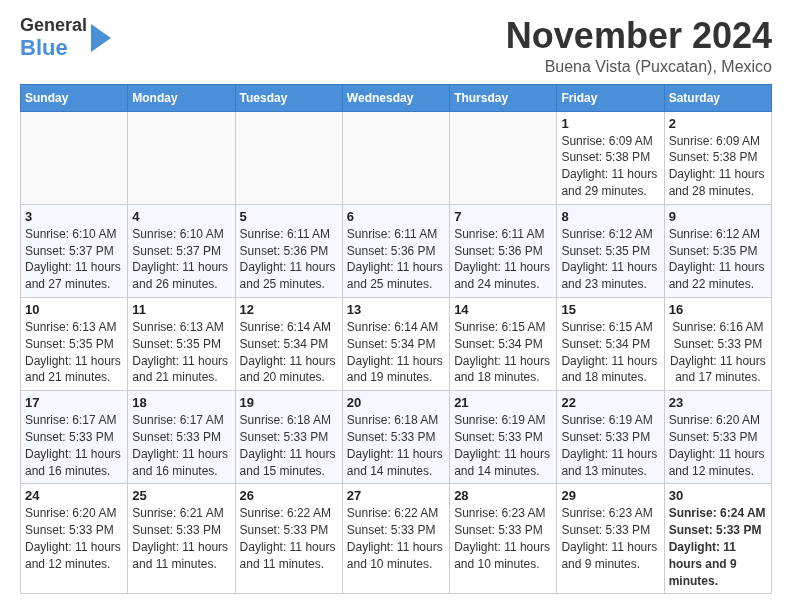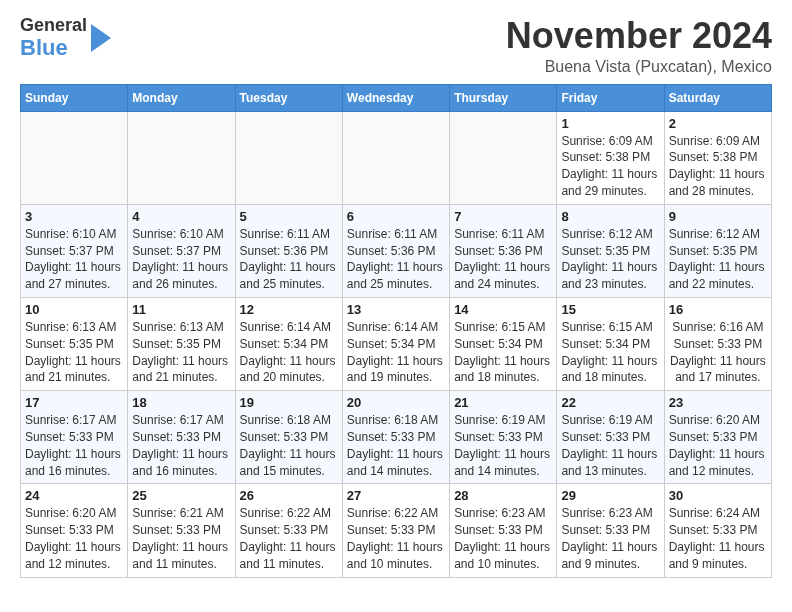--- a/index.html
+++ b/index.html
@@ -319,20 +319,20 @@
 Daylight: 11 hours and 10 minutes.</div>
           </td>
           <td>
             <span class="day-number">29</span>
             <div class="day-info" style="white-space: pre-line;">Sunrise: 6:23 AM
 Sunset: 5:33 PM
 Daylight: 11 hours and 9 minutes.</div>
           </td>
           <td>
             <span class="day-number">30</span>
-            <div class="day-info" style="white-space: pre-line;">Sunrise: 6:24 AM
+            <div class="day-info" style="white-space: pre-line; font-weight: bold;">Sunrise: 6:24 AM
 Sunset: 5:33 PM
 Daylight: 11 hours and 9 minutes.</div>
           </td>
         </tr>
       </tbody>
   </table>
 </div>
 
 </body></html>

